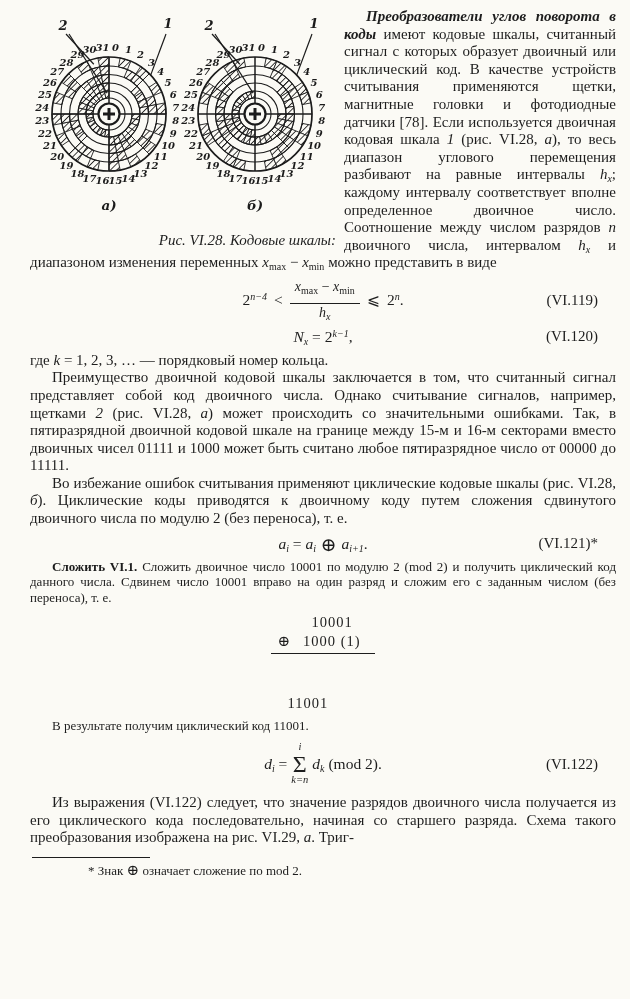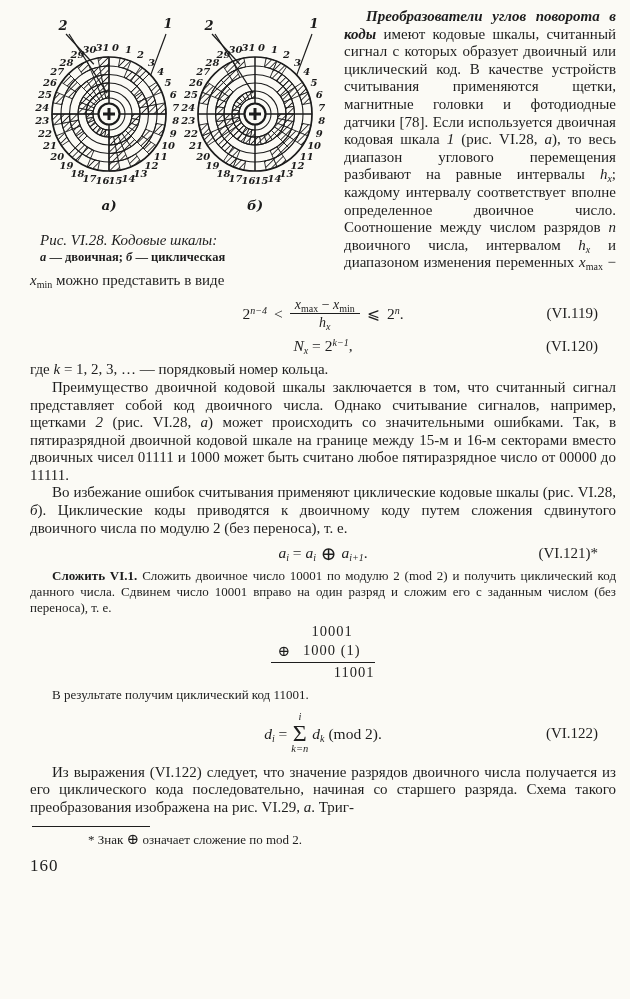--- a/index.html
+++ b/index.html
@@ -20,42 +20,42 @@
   .bd{font-weight:bold;}
   sub{font-size:10px;vertical-align:-3px;line-height:0;}
   sup{font-size:10px;vertical-align:5px;line-height:0;}
   .figure{
     float:left;width:306px;margin:0 8px 4px 0;
   }
   .disknum{font:italic bold 10px "DejaVu Serif",serif;fill:#1b1b1b;}
   .disklbl{font:italic bold 13px "DejaVu Serif",serif;fill:#1b1b1b;}
   .disksub{font:italic bold 13.5px "DejaVu Serif",serif;fill:#1b1b1b;}
   .caption{margin-top:4px;padding-left:10px;}
-  .cap-title{font-style:italic;font-size:15px;line-height:18px;}
+  .cap-title{font-style:italic;font-size:15px;line-height:18px;text-align:right;}
   .cap-sub{font-size:12.5px;line-height:16px;font-weight:bold;}
   .eq{
     position:relative;display:flex;justify-content:center;align-items:center;
     margin:7px 0;font-size:15.5px;line-height:1.1;
   }
   .eq .tag{position:absolute;right:18px;top:50%;transform:translateY(-50%);font-size:15px;}
   .rel{margin:0 7px;}
   .frac{display:inline-flex;flex-direction:column;align-items:center;font-size:14px;}
-  .frac .num{border-bottom:1.4px solid #1d1d1d;padding:0 5px 1px;}
+  .frac .num{border-bottom:1.4px solid #1d1d1d;padding:0 5px 9px;}
   .frac .den{padding-top:1px;}
   .op{font-size:19px;line-height:0;vertical-align:-2px;}
   .opsm{font-size:15px;line-height:0;}
   .sum{display:inline-flex;flex-direction:column;align-items:center;margin:0 4px;line-height:1;}
   .sum .lim{font-size:10.5px;}
   .sum .sigma{font-size:24px;line-height:22px;}
   .small{font-size:13px;line-height:15.6px;}
   .add-wrap{text-align:center;margin:7px 0 5px;}
   .add{display:inline-flex;flex-direction:column;font-size:14.5px;line-height:19px;text-align:left;}
   .add-r1{padding-left:40px;letter-spacing:1px;}
   .add-r2{display:flex;align-items:center;gap:12px;padding:0 14px 2px 6px;border-bottom:1.5px solid #1d1d1d;letter-spacing:1px;}
-  .add-res{text-align:right;padding-left:16px;letter-spacing:1px;}
+  .add-res{text-align:left;padding-left:16px;letter-spacing:1px;margin-top:40px;}
   .foot-rule{width:118px;border-top:1.5px solid #1d1d1d;margin:10px 0 5px 2px;}
   .footnote{padding-left:58px;}
   .pageno{font-size:17px;letter-spacing:1px;margin-top:9px;}
   .sp{margin-top:5px;}
 </style>
 </head>
 <body>
 
 <div class="page">
 
@@ -325,21 +325,20 @@
         <text x="218.43285159791944" y="39.322623312962804" text-anchor="middle" dominant-baseline="central" class="disknum">31</text>
         <text x="179" y="22" text-anchor="middle" class="disklbl">2</text>
         <line x1="182" y1="26" x2="209.7966713544177" y2="56.27215268992216" stroke="#1b1b1b" stroke-width="1.2"></line>
         <line x1="185" y1="26" x2="223.16972940229917" y2="85.07991134007335" stroke="#1b1b1b" stroke-width="1.2"></line>
         <text x="284" y="20" text-anchor="middle" class="disklbl">1</text>
         <line x1="282" y1="26" x2="266.6871609922927" y2="67.12609347643759" stroke="#1b1b1b" stroke-width="1.2"></line>
         <text x="225" y="202" text-anchor="middle" class="disksub">б)</text>
       </svg>
     <div class="caption">
       <div class="cap-title">Рис. VI.28. Кодовые шкалы:</div>
-      <div class="cap-sub"><span class="it">а</span><span> — двоичная; </span><span class="it">б</span><span> — циклическая</span></div>
     </div>
   </div>
 
   <p class="ind"><span class="it bd">Преобразователи углов поворота в коды</span><span> имеют кодовые шкалы, считанный сигнал с которых образует двоичный или циклический код. В качестве устройств считывания применяются щетки, магнитные головки и фотодиодные датчики [78]. Если используется двоичная кодовая шкала </span><span class="it">1</span><span> (рис. VI.28, </span><span class="it">а</span><span>), то весь диапазон углового перемещения разбивают на равные интервалы </span><span class="it">h</span><sub class="it">x</sub><span>; каждому интервалу соответствует вполне определенное двоичное число. Соотношение между числом разрядов </span><span class="it">n</span><span> двоичного числа, интервалом </span><span class="it">h</span><sub class="it">x</sub><span> и диапазоном изменения переменных </span><span class="it">x</span><sub>max</sub><span> − </span><span class="it">x</span><sub>min</sub><span> можно представить в виде</span></p>
 
   <div class="eq">
     <span><span>2</span><sup class="it">n−4</sup></span>
     <span class="rel">&lt;</span>
     <span class="frac">
       <span class="num"><span class="it">x</span><sub>max</sub><span> − </span><span class="it">x</span><sub>min</sub></span>
@@ -392,15 +391,14 @@
     </span>
     <span><span class="it">d</span><sub class="it">k</sub><span> (mod 2).</span></span>
     <span class="tag">(VI.122)</span>
   </div>
 
   <p class="ind"><span>Из выражения (VI.122) следует, что значение разрядов двоичного числа получается из его циклического кода последовательно, начиная со старшего разряда. Схема такого преобразования изображена на рис. VI.29, </span><span class="it">а</span><span>. Триг-</span></p>
 
   <div class="foot-rule"></div>
   <div class="footnote small"><span>* Знак </span><span class="opsm">⊕</span><span> означает сложение по mod 2.</span></div>
 
-  <div class="pageno">160</div>
 
 </div>
 
 </body></html>

